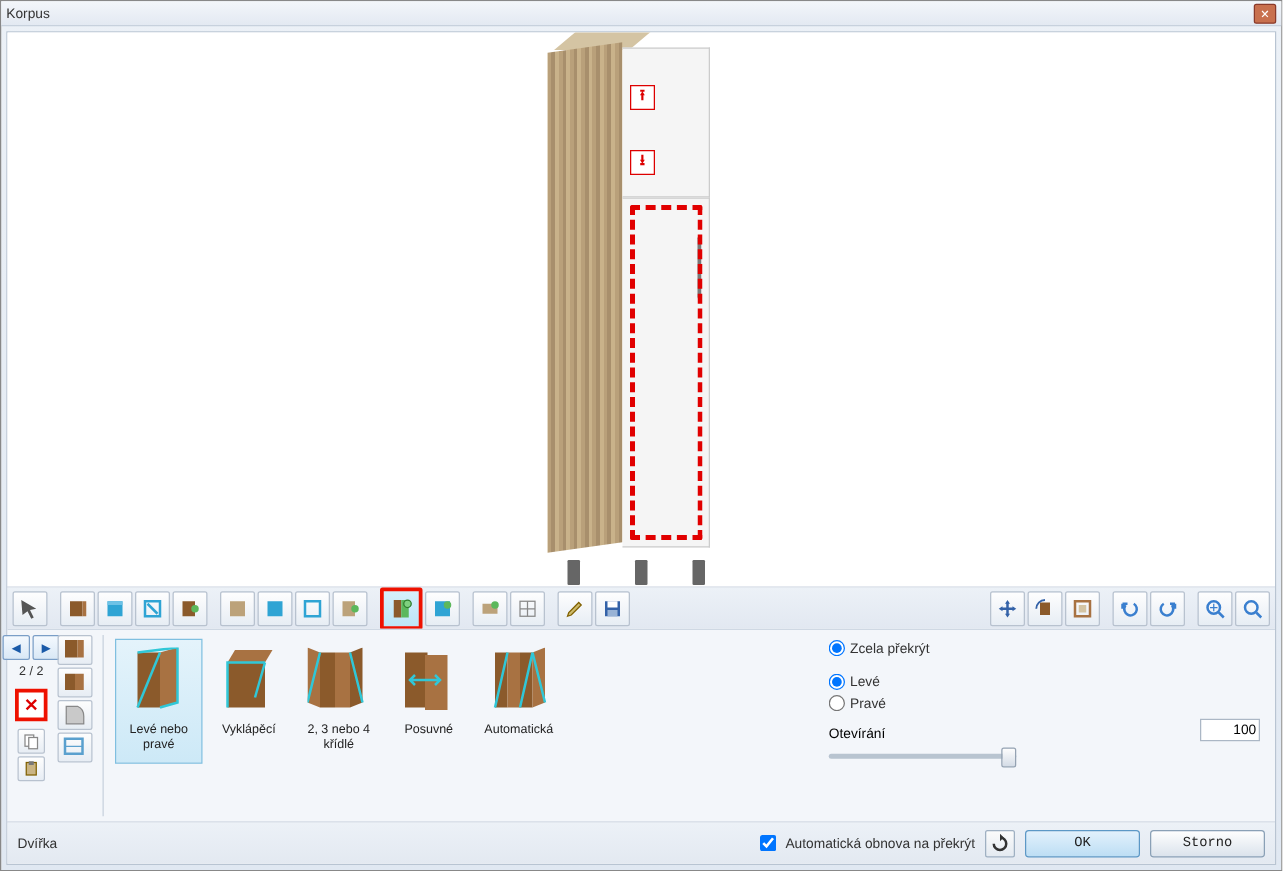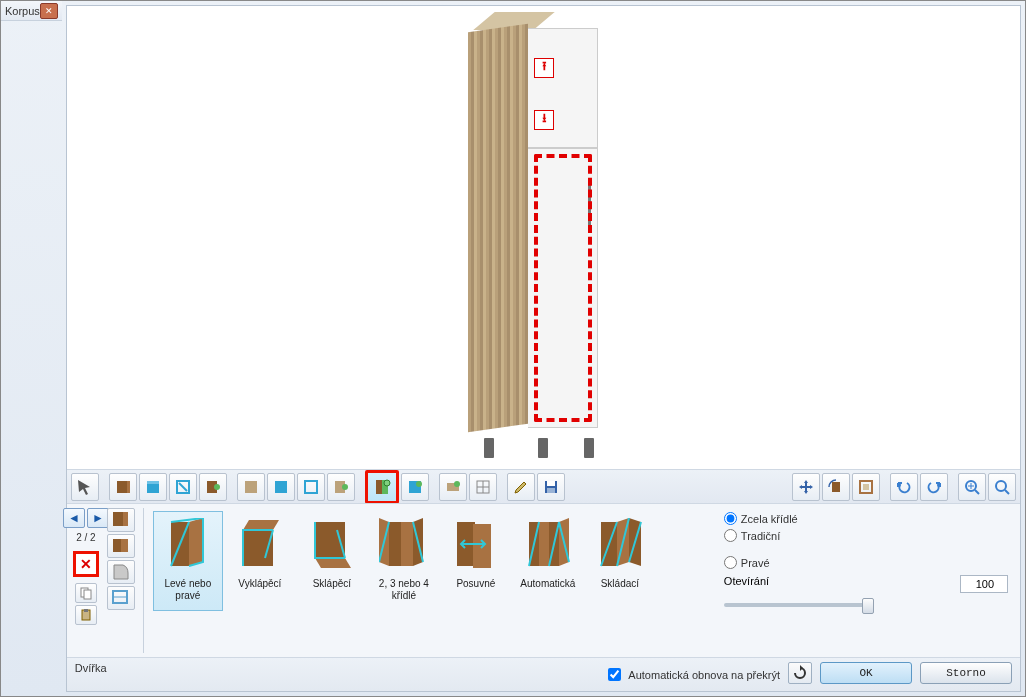--- a/index.html
+++ b/index.html
@@ -1,17 +1,17 @@
 <!DOCTYPE html>
 <html><head>
 <meta charset="utf-8">
 <style>
   * { box-sizing: border-box; }
   html, body { margin: 0; padding: 0; font-family: "Segoe UI", Tahoma, sans-serif; font-size: 11px; background: #fff; }
-  .window { width: 1026px; height: 697px; border: 1px solid #888; background: linear-gradient(#ecf1f7, #e0e8f2 100%); display: flex; flex-direction: row; }
+  .window { width: 1026px; height: 697px; border: 1px solid #888; background: linear-gradient(#ecf1f7, #e0e8f2 100%); display: flex; flex-direction: column; }
   .titlebar { height: 20px; display: flex; align-items: center; padding: 0 4px; background: linear-gradient(#f3f6fa,#e3e9f2); border-bottom: 1px solid #c7d1dd; }
   .titlebar span { flex: 1; color: #333; }
   .close-btn { width: 18px; height: 16px; background: #c8704e; border: 1px solid #8a3a2a; display:flex; align-items:center; justify-content:center; color:#fff; font-size:9px; border-radius:2px; }
   .content { flex: 1; margin: 4px; background: #fff; border: 1px solid #b8c4d2; display:flex; flex-direction:column; }
   .preview { flex:1; position:relative; background:#fff; display:flex; align-items:center; justify-content:center; overflow:hidden;}
   .cabinet { position:relative; width:150px; height:420px; }
   .body3d { position:absolute; left:0; top:0; width:60px; height:400px; background: repeating-linear-gradient(90deg,#b9a07a 0 3px,#a88f6c 3px 6px,#c9b28a 6px 9px); transform: skewY(-8deg); }
   .body-top { position:absolute; left:0; top:-16px; width:60px; height:18px; background:#d4c4a3; transform: skewX(-50deg) translateX(16px);}
   .door-top { position:absolute; left:60px; top:0; width:70px; height:120px; background:#f5f5f5; border:1px solid #ccc; border-left:none; }
   .door-bottom { position:absolute; left:60px; top:120px; width:70px; height:280px; background:#f5f5f5; border:1px solid #ccc; border-left:none;}
@@ -43,26 +43,26 @@
 
   .gallery { flex:0 0 562px; display:flex; gap:2px; align-items:flex-start; padding:2px; border:1px solid transparent;}
   .g-item { width:70px; height:100px; display:flex; flex-direction:column; align-items:center; justify-content:flex-start; border:1px solid transparent; padding-top:6px;}
   .g-item.selected { border:1px solid #7fbfe0; background:linear-gradient(#e4f3fb,#cde9f7);}
   .g-item .g-icon { width:50px; height:56px;}
   .g-item .g-label { text-align:center; font-size:10px; color:#222; margin-top:4px; line-height:1.15;}
 
   .options { flex:1; padding:4px 8px; display:flex; flex-direction:column; gap:4px;}
   .radio-row { display:flex; align-items:center; gap:4px; color:#333;}
   .radio-row input { margin:0; }
-  .opt-row { display:flex; align-items:flex-start; gap:6px; margin-top:2px;}
-  .opt-row input[type=text] { width:48px; height:18px; text-align:right; border:1px solid #abb7c5; font-size:11px; padding:0 13px;}
+  .opt-row { display:flex; align-items:flex-end; gap:6px; margin-top:2px;}
+  .opt-row input[type=text] { width:48px; height:18px; text-align:right; border:1px solid #abb7c5; font-size:11px; padding:0 2px;}
   .slider { width:150px; height:4px; background:#b8c4d0; border-radius:2px; position:relative; margin-top:6px;}
   .slider::before { content:""; position:absolute; right:0; top:-5px; width:10px; height:14px; background:linear-gradient(#fdfdfd,#d4dce6); border:1px solid #94a2b2; border-radius:2px;}
 
-  .footer { height:34px; display:flex; padding:4px 8px; gap:8px; background:linear-gradient(#ecf1f7,#e3e9f1); border-top:1px solid #cfd8e3;}
+  .footer { height:34px; display:flex; align-items:center; padding:4px 8px; gap:8px; background:linear-gradient(#ecf1f7,#e3e9f1); border-top:1px solid #cfd8e3;}
   .footer .status { color:#333; }
   .footer-spacer { flex:1;}
   .chk { display:flex; align-items:center; gap:4px; color:#333;}
   .refresh-btn { width:24px; height:22px; border:1px solid #9fb0c2; background:linear-gradient(#fbfbfb,#e4eaf1); border-radius:2px; display:flex; align-items:center; justify-content:center;}
   .btn { width:92px; height:22px; border:1px solid #8aa0b6; background:linear-gradient(#fefefe,#dbe3ec); border-radius:3px; text-align:center; line-height:20px; color:#222;font-family:Liberation Mono, monospace;}
   .btn.primary { background:linear-gradient(#e2f1fc,#bddef4); border-color:#5c98c6;}
 
   
 </style>
 </head>
@@ -299,29 +299,20 @@
           <svg class="g-icon">
               <rect x="8" y="12" width="30" height="36" fill="#8b5a2b"></rect>
               <polygon points="8,12 38,12 44,2 14,2" fill="#a87242"></polygon>
               <path d="M8 48 L8 12 L38 12" stroke="#30c7d7" stroke-width="2" fill="none"></path>
               <path d="M38 12 L30 40" stroke="#30c7d7" stroke-width="2"></path>
             </svg>
           <div class="g-label">Vyklápěcí</div>
         </div>
         <div class="g-item">
           <svg class="g-icon">
-              <rect x="8" y="4" width="30" height="36" fill="#8b5a2b"></rect>
-              <polygon points="8,40 38,40 44,50 14,50" fill="#a87242"></polygon>
-              <path d="M8 4 L8 40 L38 40" stroke="#30c7d7" stroke-width="2" fill="none"></path>
-              <path d="M38 40 L30 12" stroke="#30c7d7" stroke-width="2"></path>
-            </svg>
-          <div class="g-label">Sklápěcí</div>
-        </div>
-        <div class="g-item">
-          <svg class="g-icon">
               <rect x="10" y="4" width="12" height="44" fill="#8b5a2b"></rect>
               <rect x="22" y="4" width="12" height="44" fill="#a87242"></rect>
               <polygon points="34,4 44,0 44,44 34,48" fill="#8b5a2b"></polygon>
               <polygon points="10,4 0,0 0,44 10,48" fill="#a87242"></polygon>
               <path d="M0 44 L10 4 M44 44 L34 4" stroke="#30c7d7" stroke-width="2"></path>
             </svg>
           <div class="g-label">2, 3 nebo 4 křídlé</div>
         </div>
         <div class="g-item">
           <svg class="g-icon">
@@ -334,41 +325,32 @@
         <div class="g-item">
           <svg class="g-icon">
               <rect x="6" y="4" width="10" height="44" fill="#8b5a2b"></rect>
               <rect x="16" y="4" width="10" height="44" fill="#a87242"></rect>
               <rect x="26" y="4" width="10" height="44" fill="#8b5a2b"></rect>
               <polygon points="36,4 46,0 46,44 36,48" fill="#a87242"></polygon>
               <path d="M6 48 L16 4 M26 48 L36 4 M46 44 L36 4" stroke="#30c7d7" stroke-width="2"></path>
             </svg>
           <div class="g-label">Automatická</div>
         </div>
-        <div class="g-item">
-          <svg class="g-icon">
-              <rect x="6" y="4" width="16" height="44" fill="#8b5a2b"></rect>
-              <polygon points="22,4 34,0 34,44 22,48" fill="#a87242"></polygon>
-              <polygon points="34,0 46,4 46,48 34,44" fill="#8b5a2b"></polygon>
-              <path d="M6 48 L22 4 M22 48 L34 0 M34 44 L46 4" stroke="#30c7d7" stroke-width="2"></path>
-            </svg>
-          <div class="g-label">Skládací</div>
-        </div>
       </div>
 
       <div class="options">
         <label class="radio-row">
             <input type="radio" name="ov" checked="" style="">
-            <span>Zcela křídlé</span>
-          </label>
-        <label class="radio-row">
-            <input type="radio" name="ov" style="">
-            <span>Tradiční</span>
+            <span>Zcela překrýt</span>
           </label>
         <div style="height:6px"></div>
+        <label class="radio-row">
+            <input type="radio" name="side" checked="" style="">
+            <span>Levé</span>
+          </label>
         <label class="radio-row">
             <input type="radio" name="side" style="">
             <span>Pravé</span>
           </label>
         <div class="opt-row">
           <span style="flex:1">Otevírání</span>
           <input type="text" value="100" style="">
         </div>
         <div class="slider"></div>
       </div>

